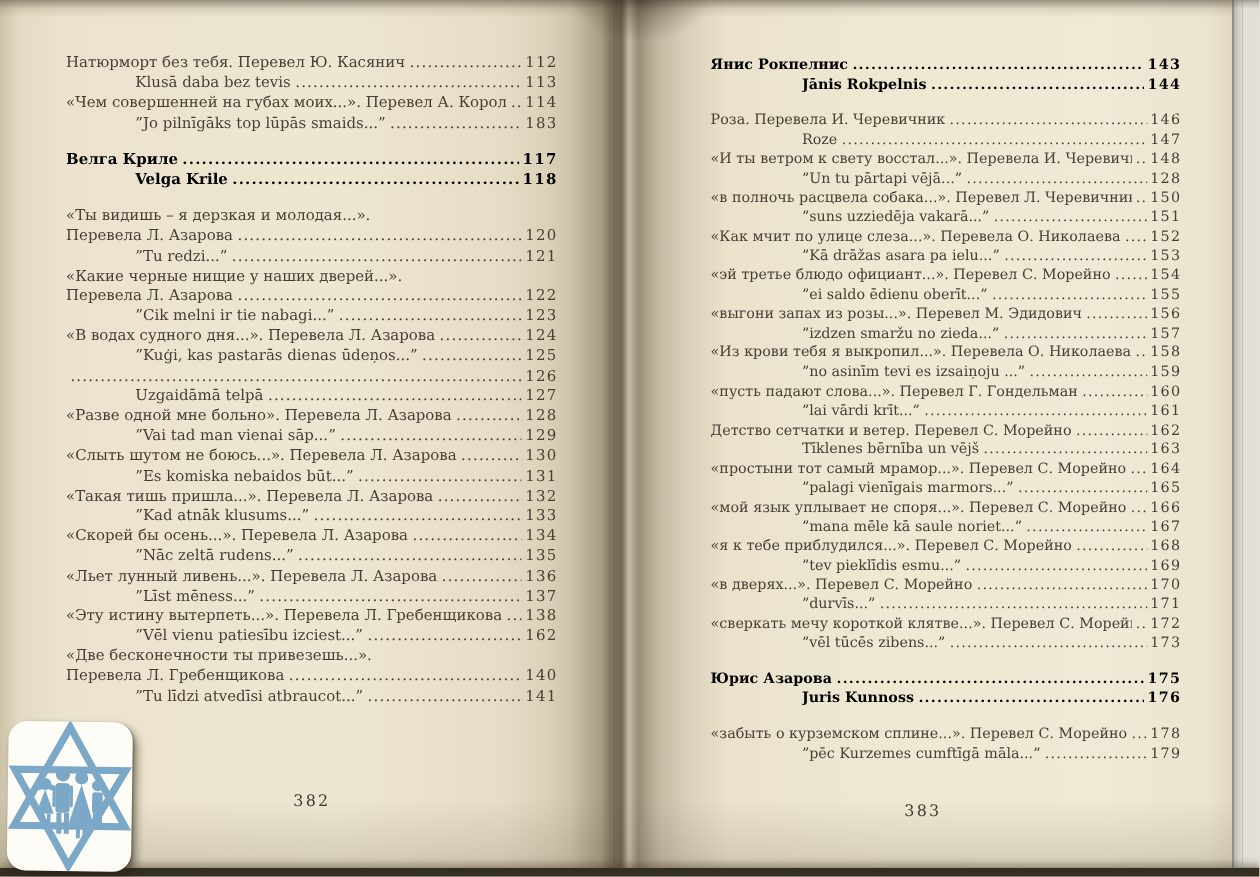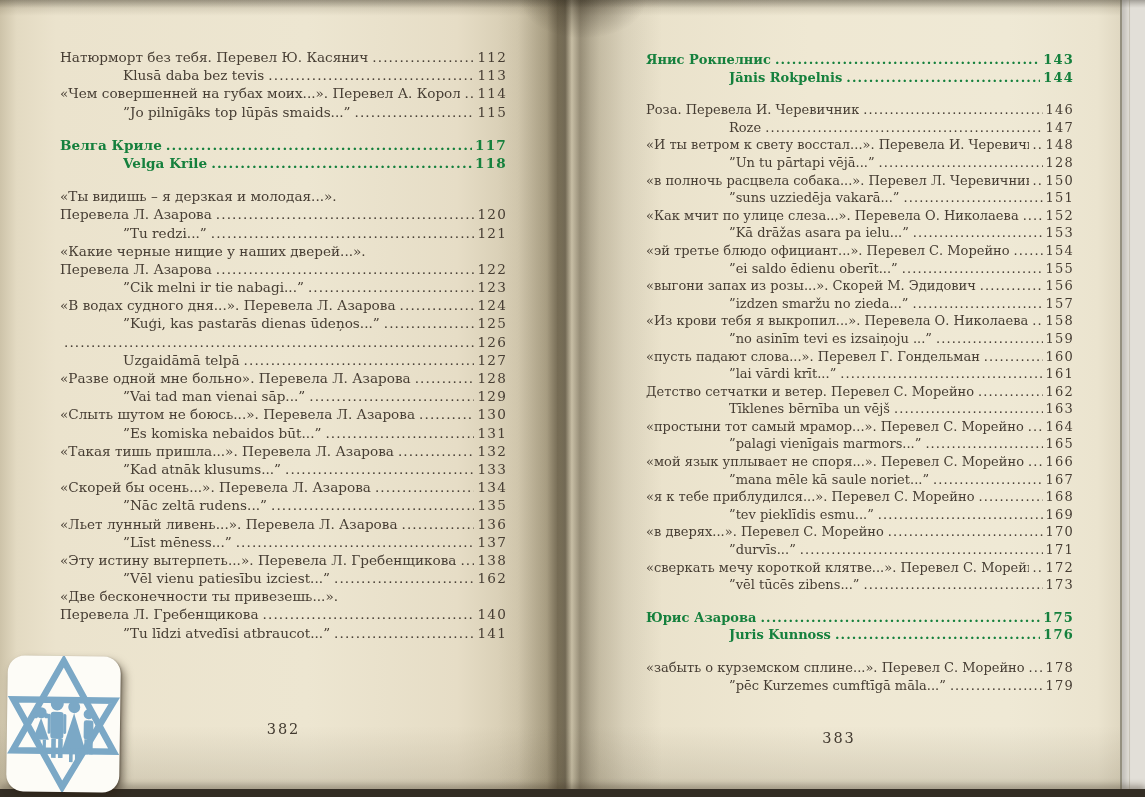--- a/index.html
+++ b/index.html
@@ -43,21 +43,21 @@
   }
   .top-shade{position:absolute;left:0;top:0;width:1145px;height:8px;pointer-events:none;
     background:linear-gradient(180deg,rgba(40,35,25,.28),rgba(40,35,25,0));}
 
   
   .toc{position:absolute;}
   .toc-left{left:60px;top:48px;width:447px;font-size:13.6px;--indent:63px;--rowh:18.2px;}
   .toc-right{left:646px;top:51px;width:428px;font-size:13px;--indent:83px;--rowh:17.6px;}
   .toc-row{display:flex;align-items:baseline;height:var(--rowh);line-height:var(--rowh);white-space:nowrap;}
   .toc-row.gap{margin-top:15px;}
-  .toc-row.bold{font-weight:bold;color:#15803d;}
+  .toc-row.bold{font-weight:bold;color:#000000;}
   .toc-row.indent{padding-left:var(--indent);}
   .toc-row .t{flex:0 1 auto;overflow:hidden;}
   .toc-row .dots{flex:1 1 10px;min-width:10px;overflow:hidden;margin:0 3px 0 4px;letter-spacing:1.1px;}
   .toc-row .dots::after{content:"......................................................................................................................................................";}
   .toc-row .pg{flex:0 0 auto;letter-spacing:1.2px;}
 
   .footer{position:absolute;text-align:center;font-size:14.5px;letter-spacing:2px;color:#423a30;}
   .footer-left{left:60px;top:721px;width:447px;}
   .footer-right{left:627px;top:730px;width:424px;}
 
@@ -94,21 +94,21 @@
     <span class="pg">113</span>
   </div>
       <div class="toc-row">
     <span class="t">«Чем совершенней на губах моих...». Перевел А. Королев</span>
     <span class="dots"></span>
     <span class="pg">114</span>
   </div>
       <div class="toc-row indent">
     <span class="t">”Jo pilnīgāks top lūpās smaids...”</span>
     <span class="dots"></span>
-    <span class="pg">115</span>
+    <span class="pg">183</span>
   </div>
       <div class="toc-row gap bold">
     <span class="t">Велга Криле</span>
     <span class="dots"></span>
     <span class="pg">117</span>
   </div>
       <div class="toc-row bold indent">
     <span class="t">Velga Krile</span>
     <span class="dots"></span>
     <span class="pg">118</span>
@@ -290,21 +290,21 @@
     <span class="t">«эй третье блюдо официант...». Перевел С. Морейно</span>
     <span class="dots"></span>
     <span class="pg">154</span>
   </div>
       <div class="toc-row indent">
     <span class="t">”ei saldo ēdienu oberīt...”</span>
     <span class="dots"></span>
     <span class="pg">155</span>
   </div>
       <div class="toc-row">
-    <span class="t">«выгони запах из розы...». Скорей М. Эдидович</span>
+    <span class="t">«выгони запах из розы...». Перевел М. Эдидович</span>
     <span class="dots"></span>
     <span class="pg">156</span>
   </div>
       <div class="toc-row indent">
     <span class="t">”izdzen smaržu no zieda...”</span>
     <span class="dots"></span>
     <span class="pg">157</span>
   </div>
       <div class="toc-row">
     <span class="t">«Из крови тебя я выкропил...». Перевела О. Николаева</span>

